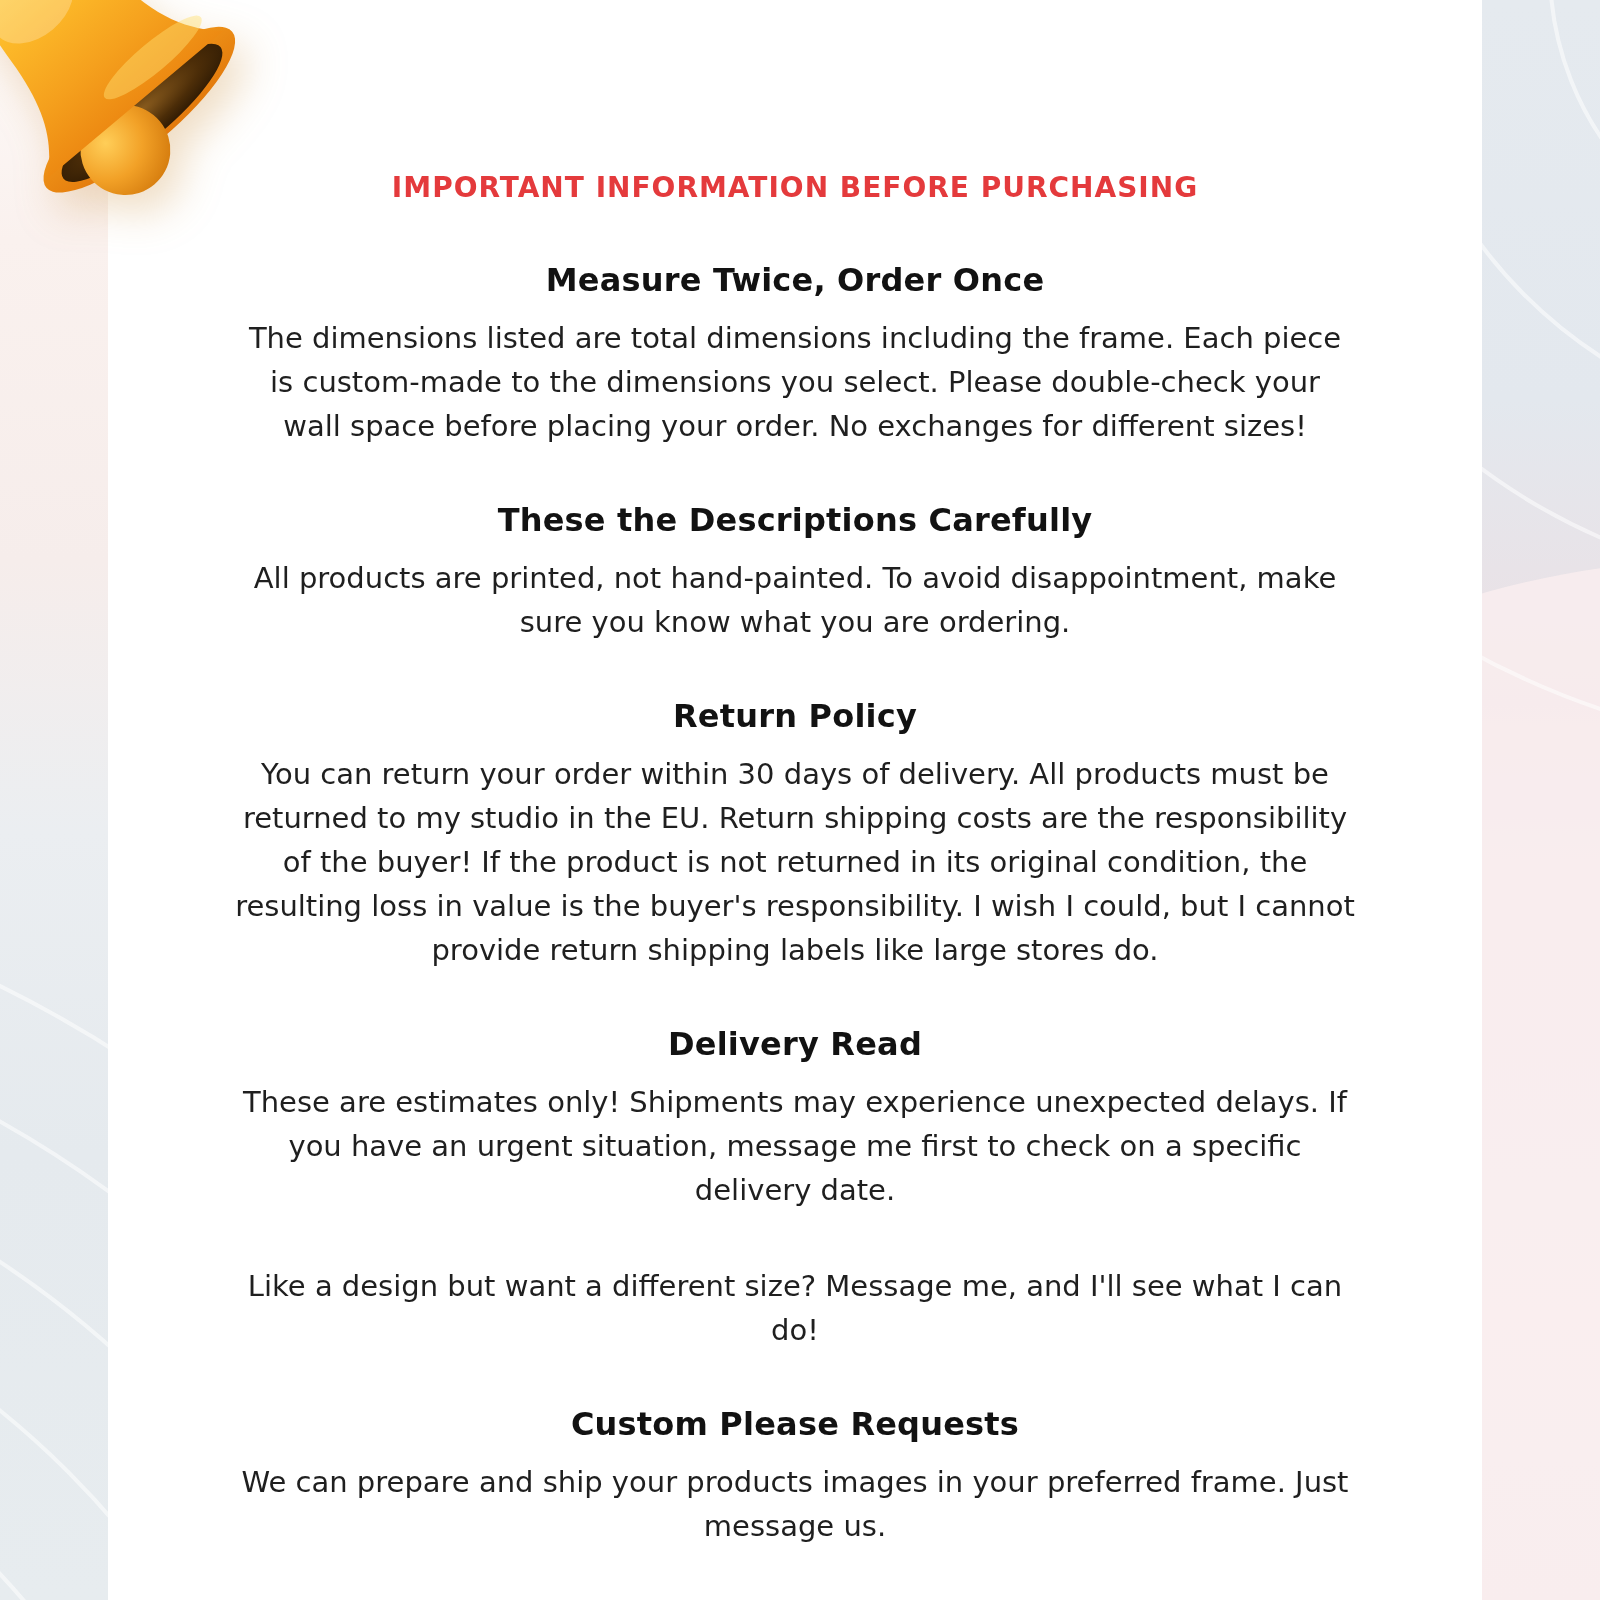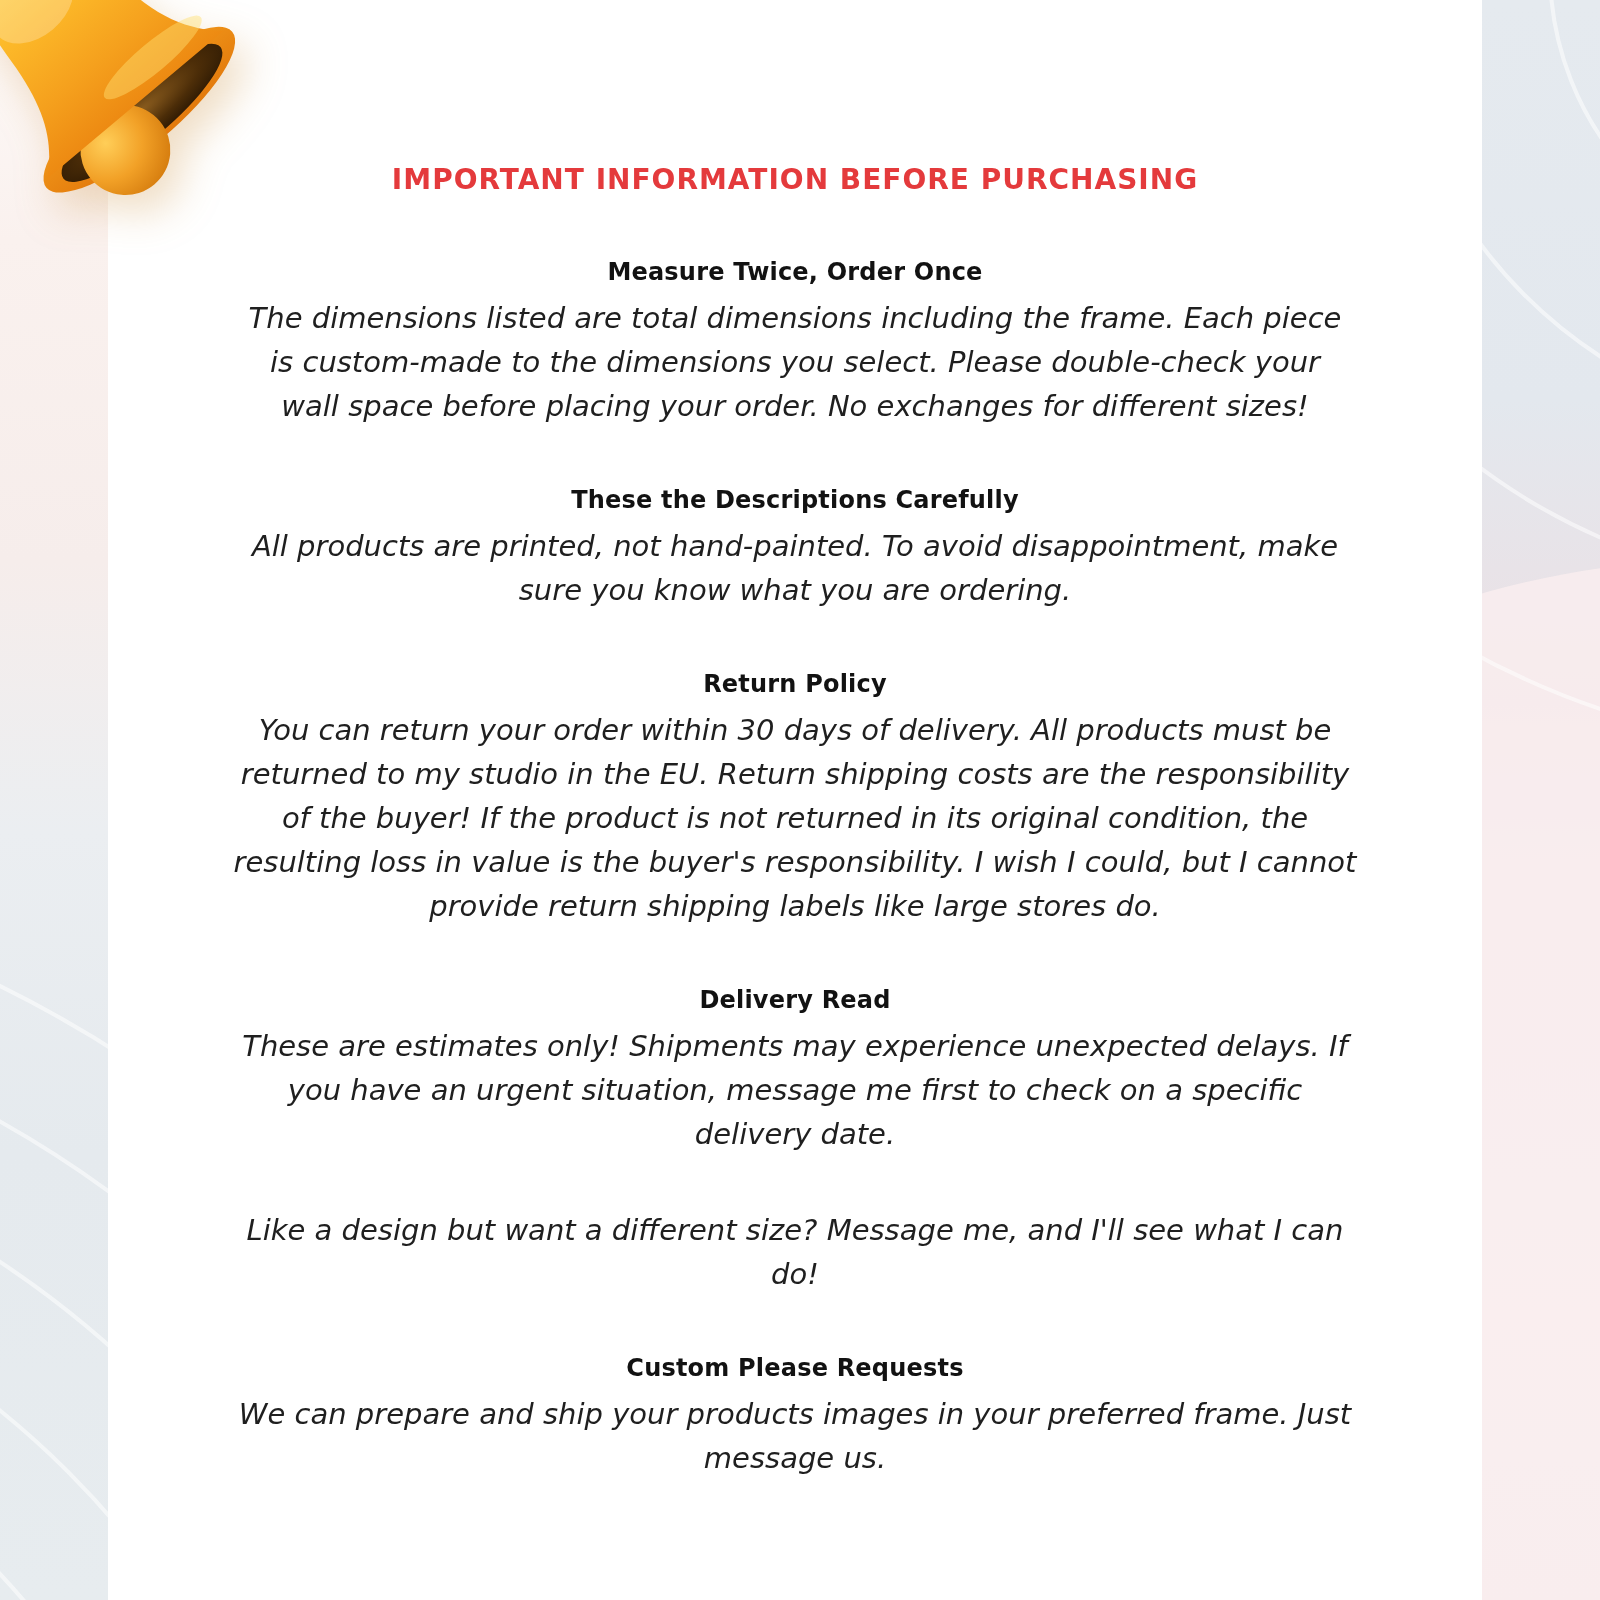--- a/index.html
+++ b/index.html
@@ -30,35 +30,34 @@
   .bell {
     position: absolute; left: -88px; top: -128px;
     width: 460px; height: 440px;
     filter: drop-shadow(12px 18px 20px rgba(190,120,20,0.25));
   }
   .content {
     position: absolute; left: 108px; right: 118px; top: 0;
     text-align: center;
   }
   .title {
-    margin: 8px; padding-top: 152px;
+    margin: 16px; padding-top: 152px;
     font-size: 28px; line-height: 40px; font-weight: bold;
     letter-spacing: 1px; color: #e43a3c;
   }
   .section { margin-top: 52px; }
   .section h2 {
-    margin: 4px;
-    font-size: 24px; line-height: 40px; font-weight: bold;
+    margin: 16px;
+    font-size: 32px; line-height: 40px; font-weight: bold;
     letter-spacing: 0.2px; color: #121212;
   }
   .section p {
     margin: 0;
     font-size: 29px; line-height: 44px; color: #1f1f1f;
     white-space: pre-line;
-    font-style: italic;
   }
 </style>
 </head>
 <body>
 
 <div class="strip strip-left"></div>
 <div class="strip strip-right"></div>
 
 <svg class="bg-decor" width="1600" height="1600" viewBox="0 0 1600 1600" aria-hidden="true">
   <ellipse cx="1720" cy="1300" rx="800" ry="740" fill="#f9edee" opacity="0.85"></ellipse>

